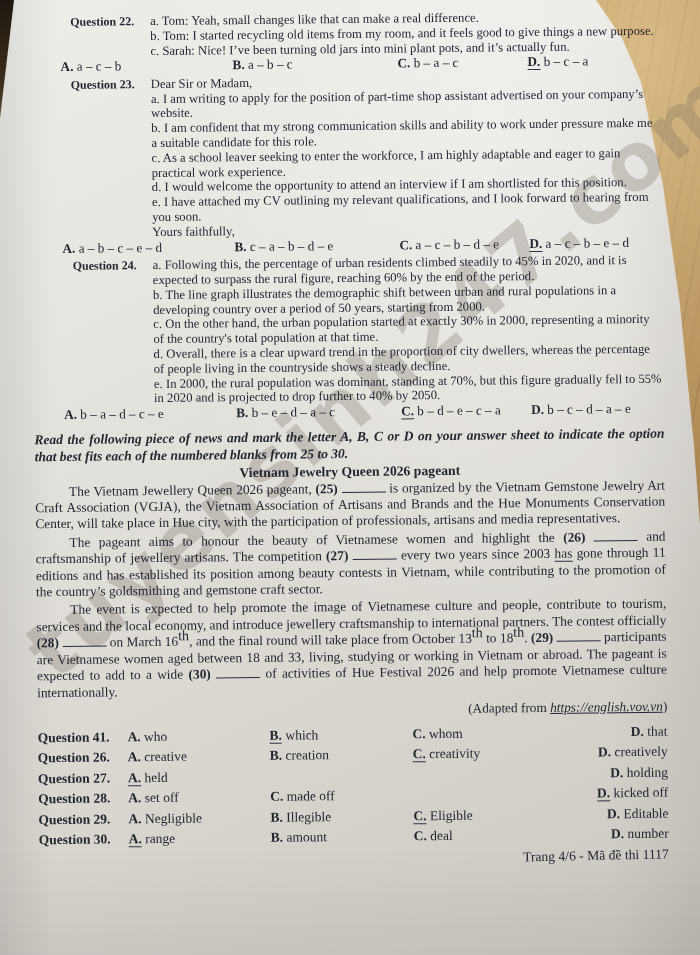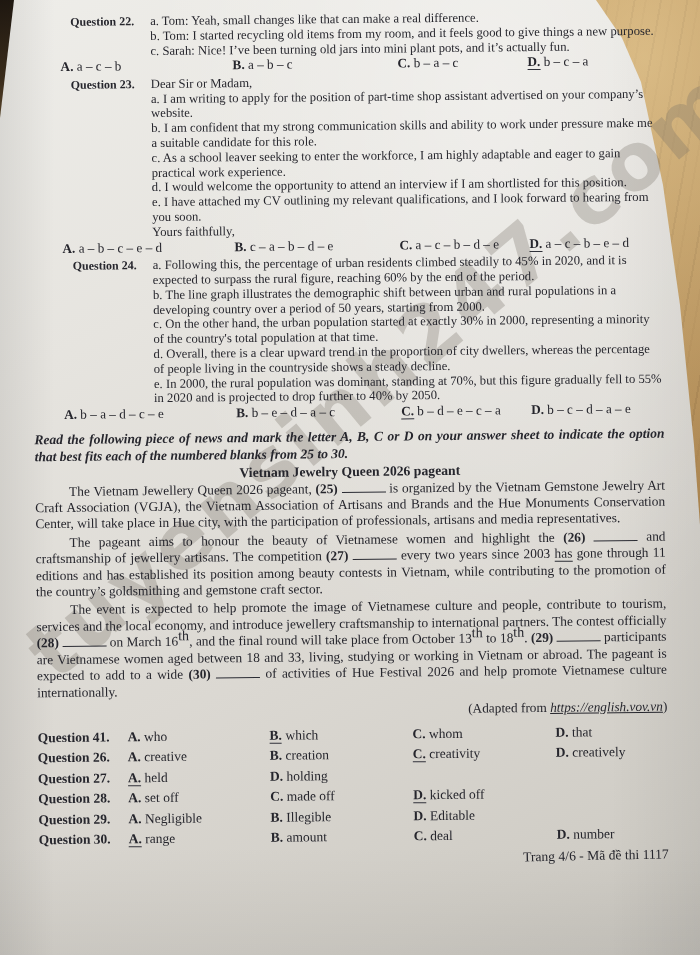--- a/index.html
+++ b/index.html
@@ -65,21 +65,21 @@
   .attribution{text-align:right;font-size:13.3px;line-height:16px;margin-top:4px;}
   .attribution .link{font-style:italic;text-decoration:underline;}
   
   .mcq{margin-top:7px;}
   .mcq-row{display:flex;line-height:20.5px;font-size:13.5px;}
   .mcq-label{flex:0 0 90px;font-weight:bold;}
   .mcq-opt{white-space:nowrap;}
   .mcq-opt.ca{flex:0 0 142px;}
   .mcq-opt.cb{flex:0 0 143px;}
   .mcq-opt.cc{flex:0 0 143px;}
-  .mcq-opt.cd{flex:1 1 auto;}
+  .mcq-opt.cd{flex:1 1 auto;text-align:right;}
   .footer{text-align:right;font-size:13.6px;margin-top:5px;transform:rotate(-0.6deg);}
 </style>
 </head>
 <body>
 
 <div class="photo">
   <div class="dark-corner"></div>
   <div class="paper"></div>
   <div class="watermark">tuyensinh247.com</div>
 
@@ -168,20 +168,21 @@
         <div class="mcq-row">
           <span class="mcq-label">Question 28.</span>
           <span class="mcq-opt ca"><span class="L">A.</span> <span>set off</span></span>
           <span class="mcq-opt cc"><span class="L">C.</span> <span>made off</span></span>
           <span class="mcq-opt cd"><span class="L marked">D.</span> <span>kicked off</span></span>
         </div>
         <div class="mcq-row">
           <span class="mcq-label">Question 29.</span>
           <span class="mcq-opt ca"><span class="L">A.</span> <span>Negligible</span></span>
           <span class="mcq-opt cb"><span class="L">B.</span> <span>Illegible</span></span>
+          <span class="mcq-opt cc"><span class="L marked">C.</span> <span>Eligible</span></span>
           <span class="mcq-opt cd"><span class="L">D.</span> <span>Editable</span></span>
         </div>
         <div class="mcq-row">
           <span class="mcq-label">Question 30.</span>
           <span class="mcq-opt ca"><span class="L marked">A.</span> <span>range</span></span>
           <span class="mcq-opt cb"><span class="L">B.</span> <span>amount</span></span>
           <span class="mcq-opt cc"><span class="L">C.</span> <span>deal</span></span>
           <span class="mcq-opt cd"><span class="L">D.</span> <span>number</span></span>
         </div>
       </div>

